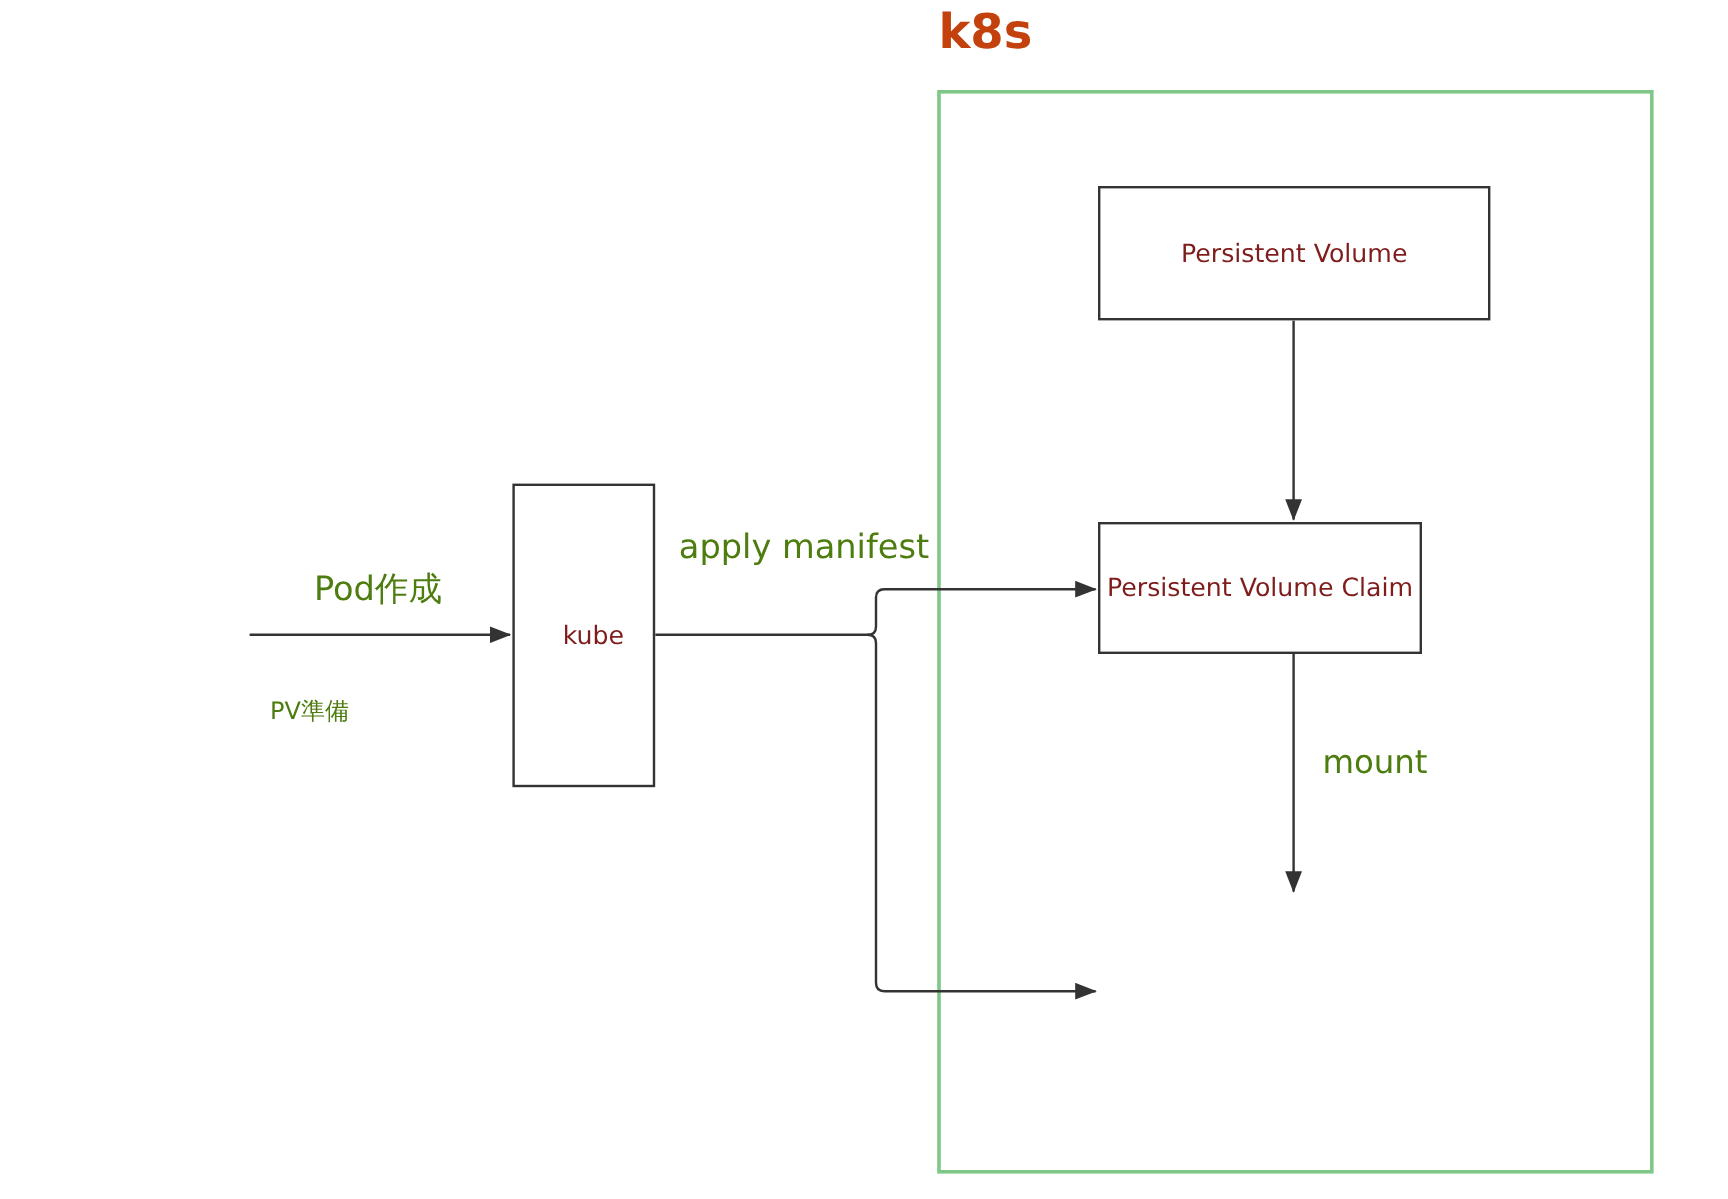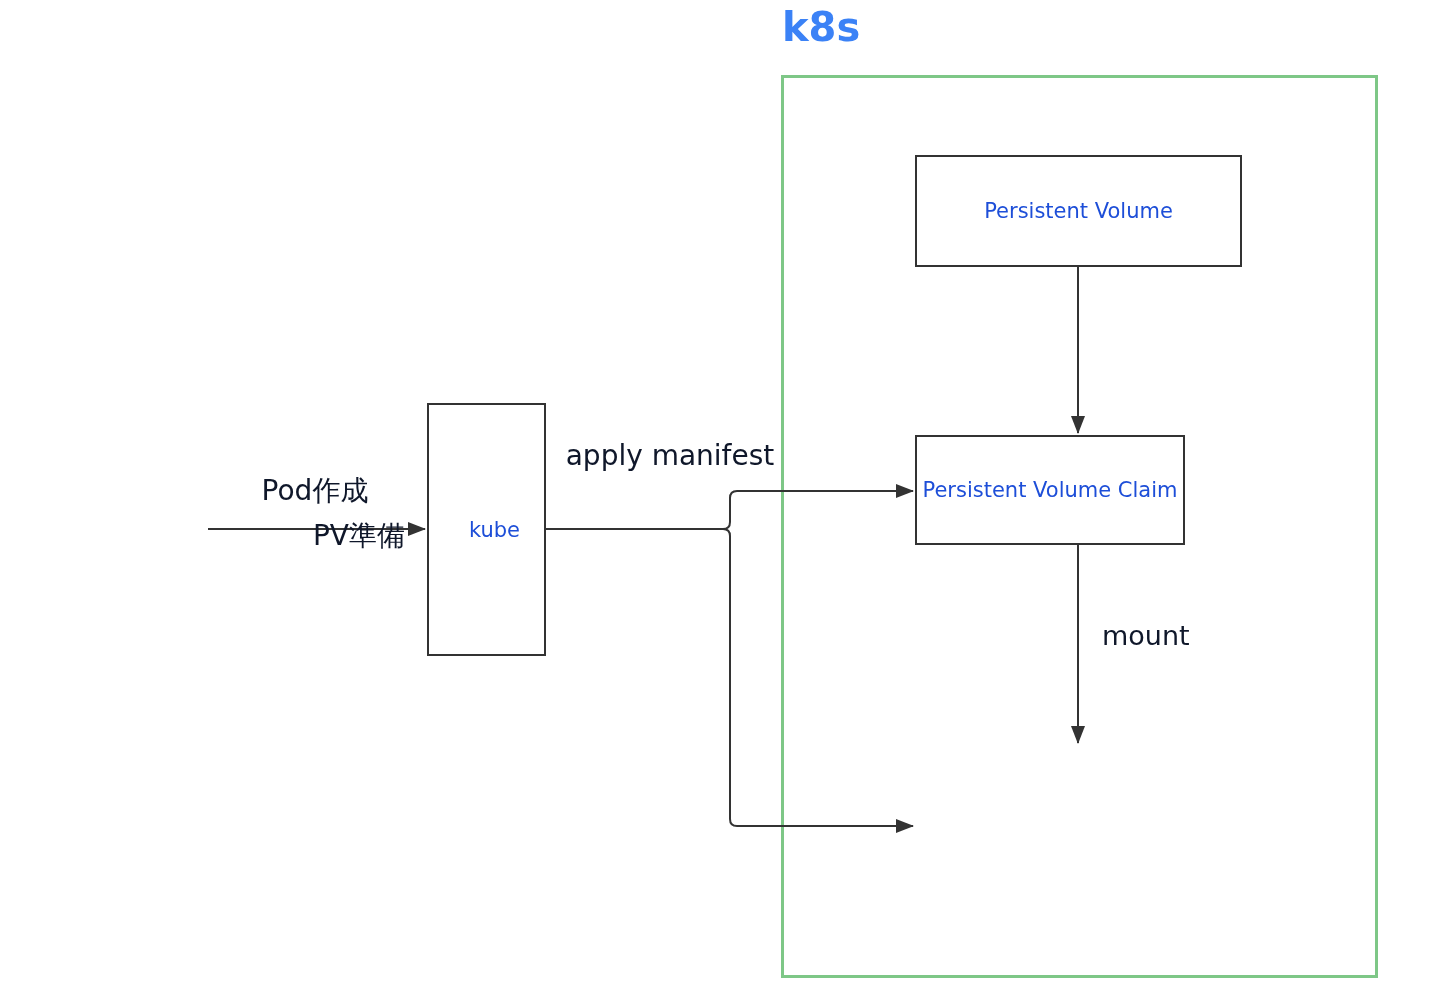--- a/index.html
+++ b/index.html
@@ -14,21 +14,21 @@
     background: #ffffff;
     font-family: "DejaVu Sans", "Liberation Sans", sans-serif;
     overflow: hidden;
   }
   .k8s-title {
     position: absolute;
     left: 782px;
     top: 4px;
     font-size: 40px;
     font-weight: bold;
-    color: #3b82f6;
+    color: #c2410c;
     line-height: 46px;
   }
   .k8s-container {
     position: absolute;
     left: 781px;
     top: 75px;
     width: 597px;
     height: 903px;
     border: 3px solid #7ec787;
     box-sizing: border-box;
@@ -43,42 +43,42 @@
   }
   .node {
     position: absolute;
     border: 2px solid #333333;
     background: #ffffff;
     box-sizing: border-box;
     display: flex;
     align-items: center;
     justify-content: center;
     font-size: 21px;
-    color: #1d4ed8;
+    color: #7f1d1d;
     z-index: 3;
     text-align: center;
   }
   .node-sara { left: 90px;  top: 403px; width: 118px; height: 253px; }
   .node-kube { left: 427px; top: 403px; width: 119px; height: 253px; padding-left: 16px; }
   .node-pv   { left: 915px; top: 155px; width: 327px; height: 112px; }
   .node-pvc  { left: 915px; top: 435px; width: 270px; height: 110px; }
   .node-pod  { left: 915px; top: 745px; width: 327px; height: 159px; }
   .edge-label {
     position: absolute;
-    color: #0f172a;
+    color: #4d7c0f;
     z-index: 4;
     white-space: nowrap;
   }
   .label-pod-create {
     left: 225px; top: 472px; width: 180px;
     text-align: center; font-size: 28px;
   }
   .label-pv-prepare {
-    left: 225px; top: 517px; width: 180px;
-    text-align: right; font-size: 28px;
+    left: 225px; top: 579px; width: 180px;
+    text-align: left; font-size: 20px;
   }
   .label-apply-manifest {
     left: 556px; top: 439px; width: 228px;
     text-align: center; font-size: 28px;
   }
   .label-mount {
     left: 1102px; top: 620px;
     font-size: 27px;
   }
 </style>

